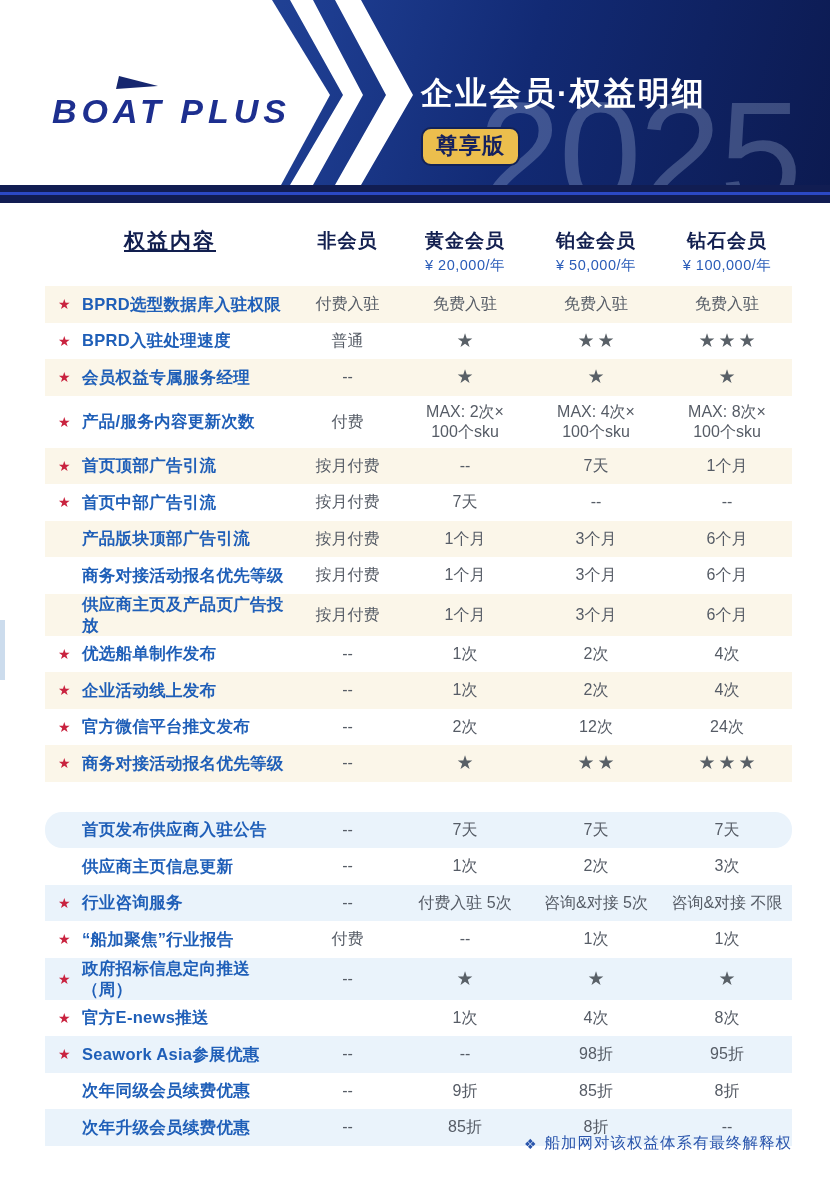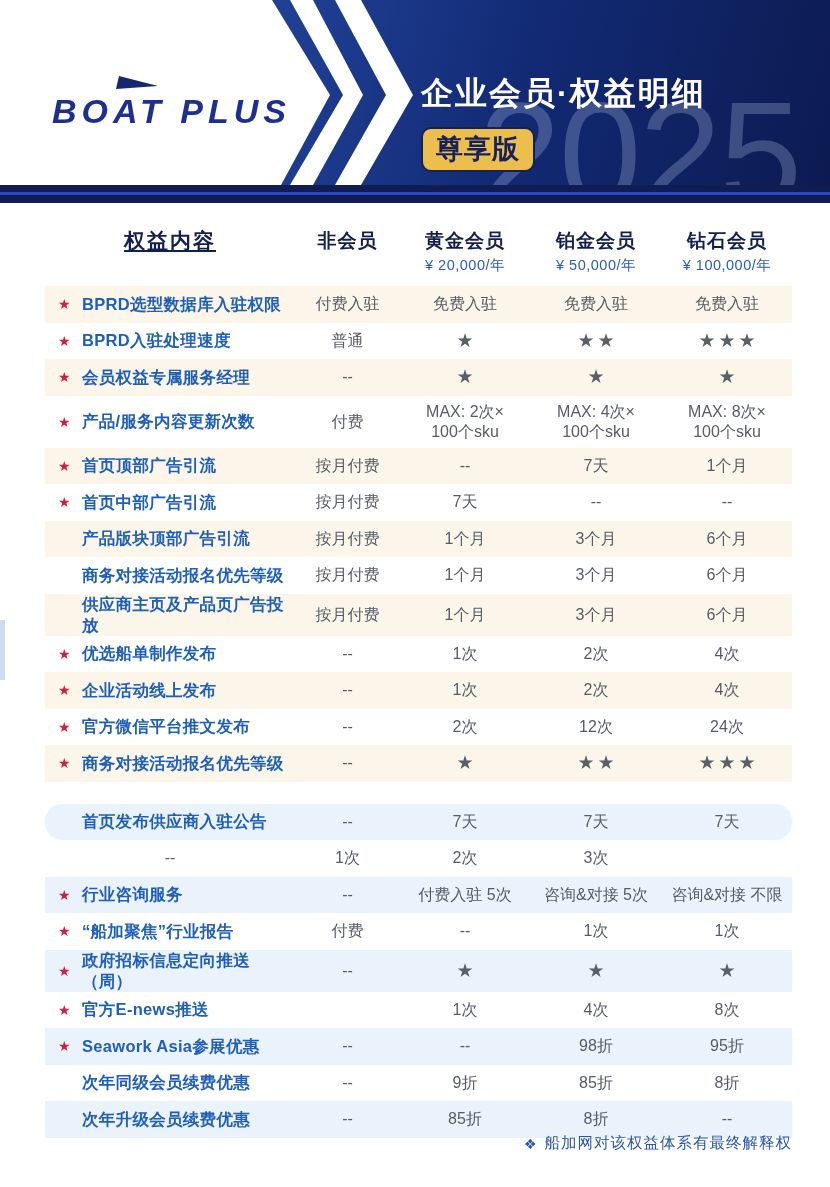--- a/index.html
+++ b/index.html
@@ -32,40 +32,40 @@
     letter-spacing:5px;color:#1d2f8f;white-space:nowrap;
   }
   .hero-right{position:absolute;left:421px;top:76px;z-index:5;}
   .hero-title{
     color:#ffffff;font-size:32px;font-weight:bold;letter-spacing:2px;
     line-height:1.1;white-space:nowrap;
   }
   .hero-badge{
     display:inline-block;margin-top:16px;
     background:#ecbe4d;color:#14215e;border:2px solid #122258;border-radius:10px;
-    font-size:27px;font-weight:bold;letter-spacing:1px;
+    font-size:22px;font-weight:bold;letter-spacing:1px;
     padding:4px 13px;line-height:1.2;
   }
   
   .table{position:absolute;left:45px;top:222px;width:747px;z-index:2;}
   .thead{display:grid;grid-template-columns:250px 105px 130px 132px 130px;height:64px;}
   .col-head{display:flex;flex-direction:column;align-items:center;justify-content:flex-start;padding-top:6px;}
   .col-name{font-size:19px;font-weight:bold;color:#121f4f;letter-spacing:1px;line-height:26px;}
   .col-head.first .col-name{font-size:21px;letter-spacing:2px;text-decoration:underline;}
   .col-price{font-size:14.5px;color:#2a5cb8;line-height:22px;letter-spacing:0.5px;}
   .rows{display:block;}
   .row{
     display:grid;grid-template-columns:250px 105px 130px 132px 130px;
     align-items:center;min-height:36.5px;
   }
   .row.tall{min-height:52px;}
   .row.bg-cream{background:#fbf6e9;}
   .row.bg-blue{background:#eaf3fb;}
   .row.bg-white{background:#ffffff;}
-  .row.section-gap{margin-top:22px;border-radius:17px;}
+  .row.section-gap{margin-top:30px;border-radius:17px;}
   .cell{font-size:16px;color:#565c66;text-align:center;line-height:1.25;}
   .label-cell{position:relative;text-align:left;padding-left:37px;}
   .row-star{
     position:absolute;left:13px;top:50%;transform:translateY(-50%);
     color:#c9233f;font-size:14px;line-height:1;
   }
   .label-text{font-size:16.5px;font-weight:bold;color:#1f5fb8;letter-spacing:0.3px;}
   .value-cell{white-space:pre-line;font-weight:500;}
   .value-cell.stars{color:#596067;font-size:19px;letter-spacing:3px;text-indent:3px;}
   
@@ -218,20 +218,21 @@
         <div class="cell value-cell stars">★★★</div>
       </div>
       <div class="row bg-blue section-gap">
         <div class="cell label-cell"><span class="row-star"></span><span class="label-text">首页发布供应商入驻公告</span></div>
         <div class="cell value-cell">--</div>
         <div class="cell value-cell">7天</div>
         <div class="cell value-cell">7天</div>
         <div class="cell value-cell">7天</div>
       </div>
       <div class="row bg-white">
+        <div class="cell label-cell"><span class="row-star"></span><span class="label-text">供应商主页信息更新</span></div>
         <div class="cell value-cell">--</div>
         <div class="cell value-cell">1次</div>
         <div class="cell value-cell">2次</div>
         <div class="cell value-cell">3次</div>
       </div>
       <div class="row bg-blue">
         <div class="cell label-cell"><span class="row-star">★</span><span class="label-text">行业咨询服务</span></div>
         <div class="cell value-cell">--</div>
         <div class="cell value-cell">付费入驻 5次</div>
         <div class="cell value-cell">咨询&amp;对接 5次</div>

